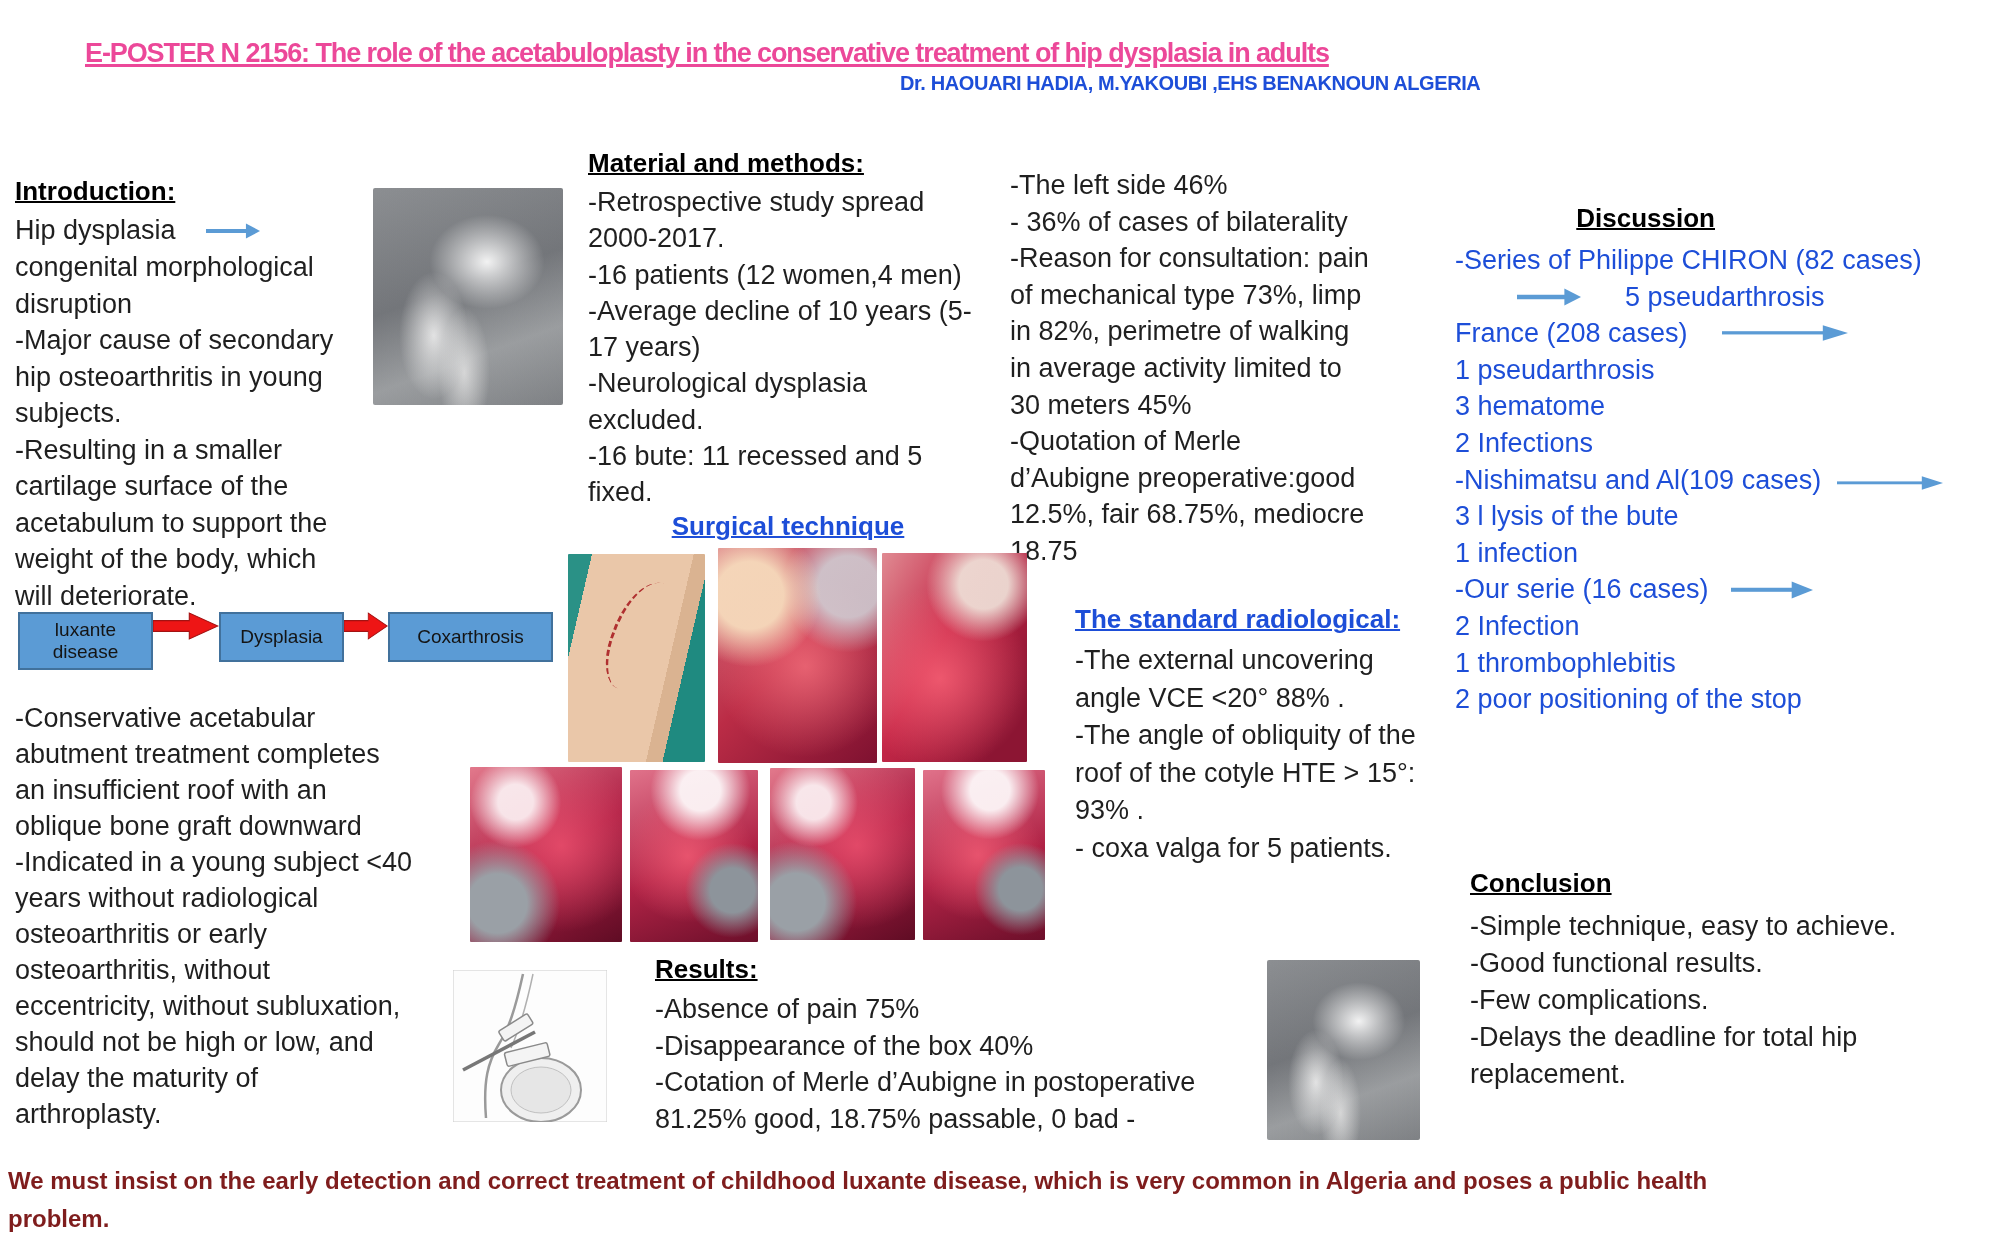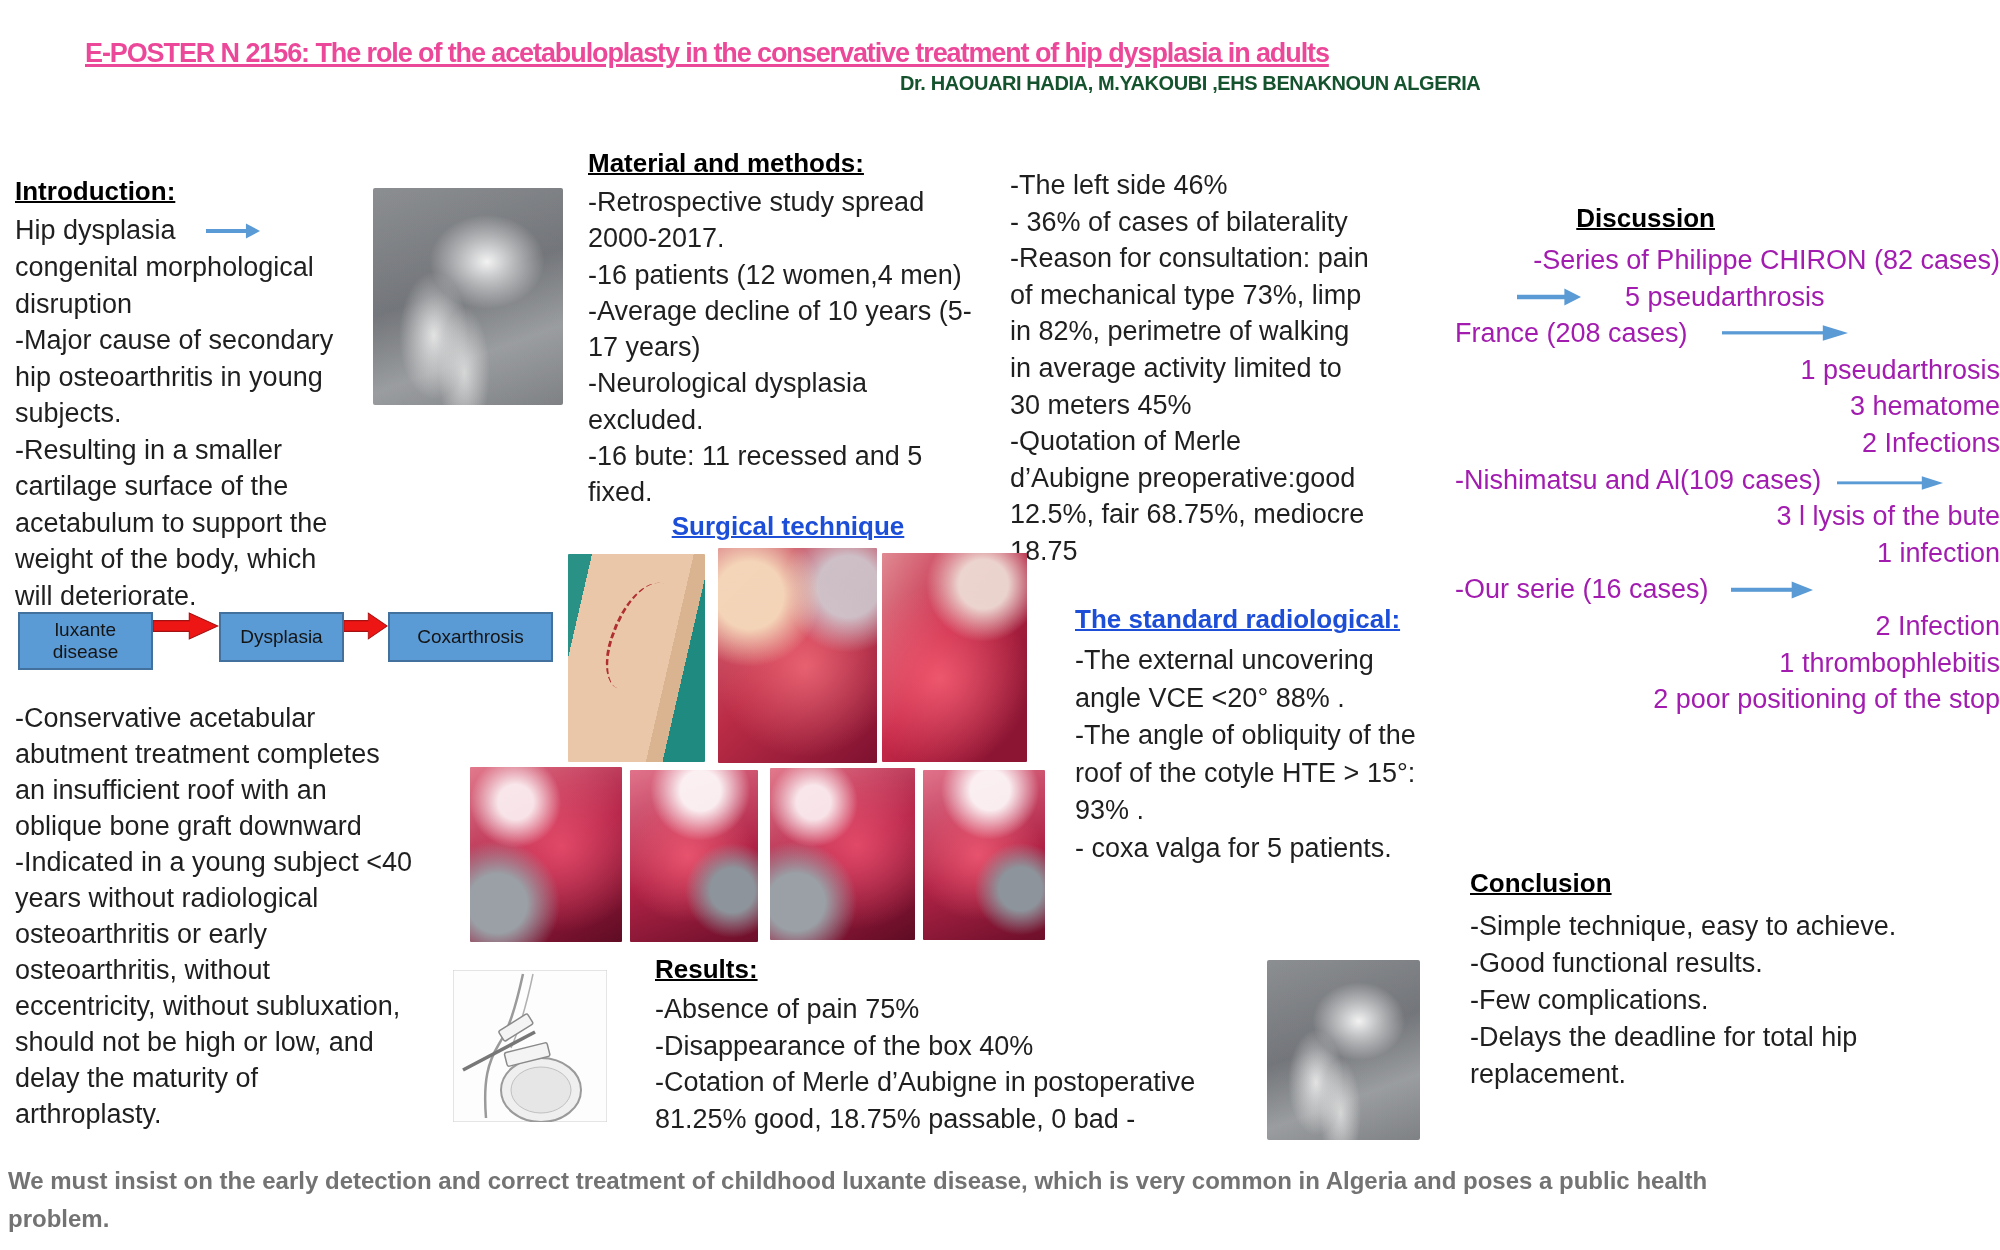--- a/index.html
+++ b/index.html
@@ -9,21 +9,21 @@
   }
   .abs{position:absolute;}
   .pre{white-space:pre-line;}
   .body27{font-size:27px;line-height:36.5px;color:#1f1f1f;}
   .h-red{font-size:26px;font-weight:bold;color:#000000;text-decoration:underline;text-decoration-thickness:2px;}
   .h-green{font-size:26px;font-weight:bold;color:#1d4ed8;text-decoration:underline;text-decoration-thickness:2px;}
   .title{
     left:85px;top:38px;font-size:27px;font-weight:bold;letter-spacing:-1.1px;
     color:#ec4899;text-decoration:underline;text-decoration-thickness:2.5px;
   }
-  .authors{left:900px;top:72px;font-size:20px;font-weight:bold;letter-spacing:-0.4px;color:#14532d;}
+  .authors{left:900px;top:72px;font-size:20px;font-weight:bold;letter-spacing:-0.4px;color:#1d4ed8;}
   .row{display:flex;align-items:center;}
   
   .flow{left:18px;top:612px;display:flex;align-items:flex-start;}
   .fbox{
     background:#5b9bd5;border:2px solid #41719c;color:#141414;
     display:flex;align-items:center;justify-content:center;text-align:center;
     font-size:19px;line-height:22px;white-space:pre-line;box-sizing:border-box;
   }
   .rarrow{flex:0 0 auto;}
   
@@ -59,24 +59,24 @@
       radial-gradient(circle at 60% 45%, rgba(235,80,110,0.85), rgba(235,80,110,0) 65%),
       linear-gradient(150deg,#e2798c,#ad1f44 50%,#5f0c24);}
   .opd{background:
       radial-gradient(circle at 55% 12%, rgba(255,255,255,0.9) 0 12%, rgba(255,255,255,0) 30%),
       radial-gradient(circle at 80% 70%, #8d949b 0 14%, rgba(141,148,155,0) 30%),
       radial-gradient(circle at 45% 50%, rgba(240,90,115,0.85), rgba(240,90,115,0) 60%),
       linear-gradient(160deg,#e0728a,#b02346 55%,#6c0f2a);}
   
   .z1{z-index:1;} .z2{z-index:2;}
   
-  .dline{font-size:27px;line-height:36.6px;white-space:pre-line;color:#a21caf;text-align:right;}
+  .dline{font-size:27px;line-height:36.6px;white-space:pre-line;color:#1d4ed8;}
   .footer{
     left:8px;top:1162px;width:1952px;
-    font-size:24px;line-height:38px;font-weight:bold;color:#737373;white-space:pre-line;
+    font-size:24px;line-height:38px;font-weight:bold;color:#7f1d1d;white-space:pre-line;
   }
 </style>
 </head>
 <body>
 
 <div id="poster">
 
   <div class="abs title">E-POSTER N 2156: The role of the acetabuloplasty in the conservative treatment of hip dysplasia in adults</div>
   <div class="abs authors">Dr. HAOUARI HADIA, M.YAKOUBI ,EHS BENAKNOUN ALGERIA</div>
 

